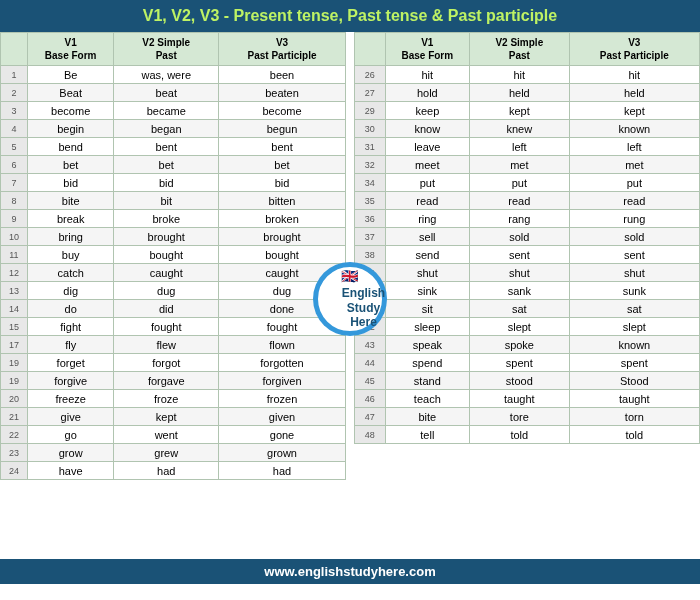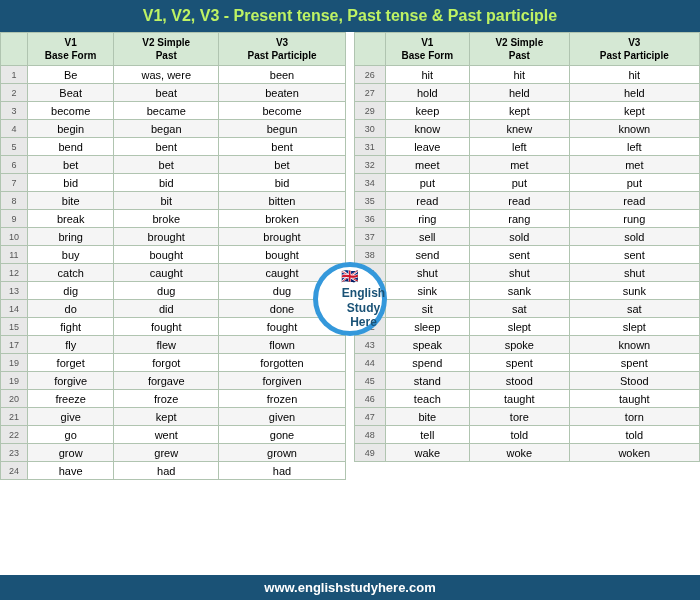--- a/index.html
+++ b/index.html
@@ -20,21 +20,21 @@
       font-weight: bold;
     }
     #footer {
       background: #1a5276;
       color: #fff;
       text-align: center;
       padding: 5px 0;
       font-size: 13px;
       font-weight: bold;
       position: absolute;
-      bottom: 0;
+      bottom: 16px;
       width: 700px;
     }
     #main-content {
       display: flex;
       width: 700px;
       height: 548px;
     }
     .table-section {
       flex: 1;
       overflow: hidden;
@@ -433,26 +433,20 @@
       <td>bite</td>
       <td>tore</td>
       <td>torn</td>
     </tr>
           <tr>
       <td class="row-num">48</td>
       <td>tell</td>
       <td>told</td>
       <td>told</td>
     </tr>
-          <tr>
-      <td class="row-num">49</td>
-      <td>wake</td>
-      <td>woke</td>
-      <td>woken</td>
-    </tr>
         </tbody>
     </table>
   </div>
 </div>
 
 <div id="footer">
   <span>www.englishstudyhere.com</span>
 </div>
 
 </body></html>

